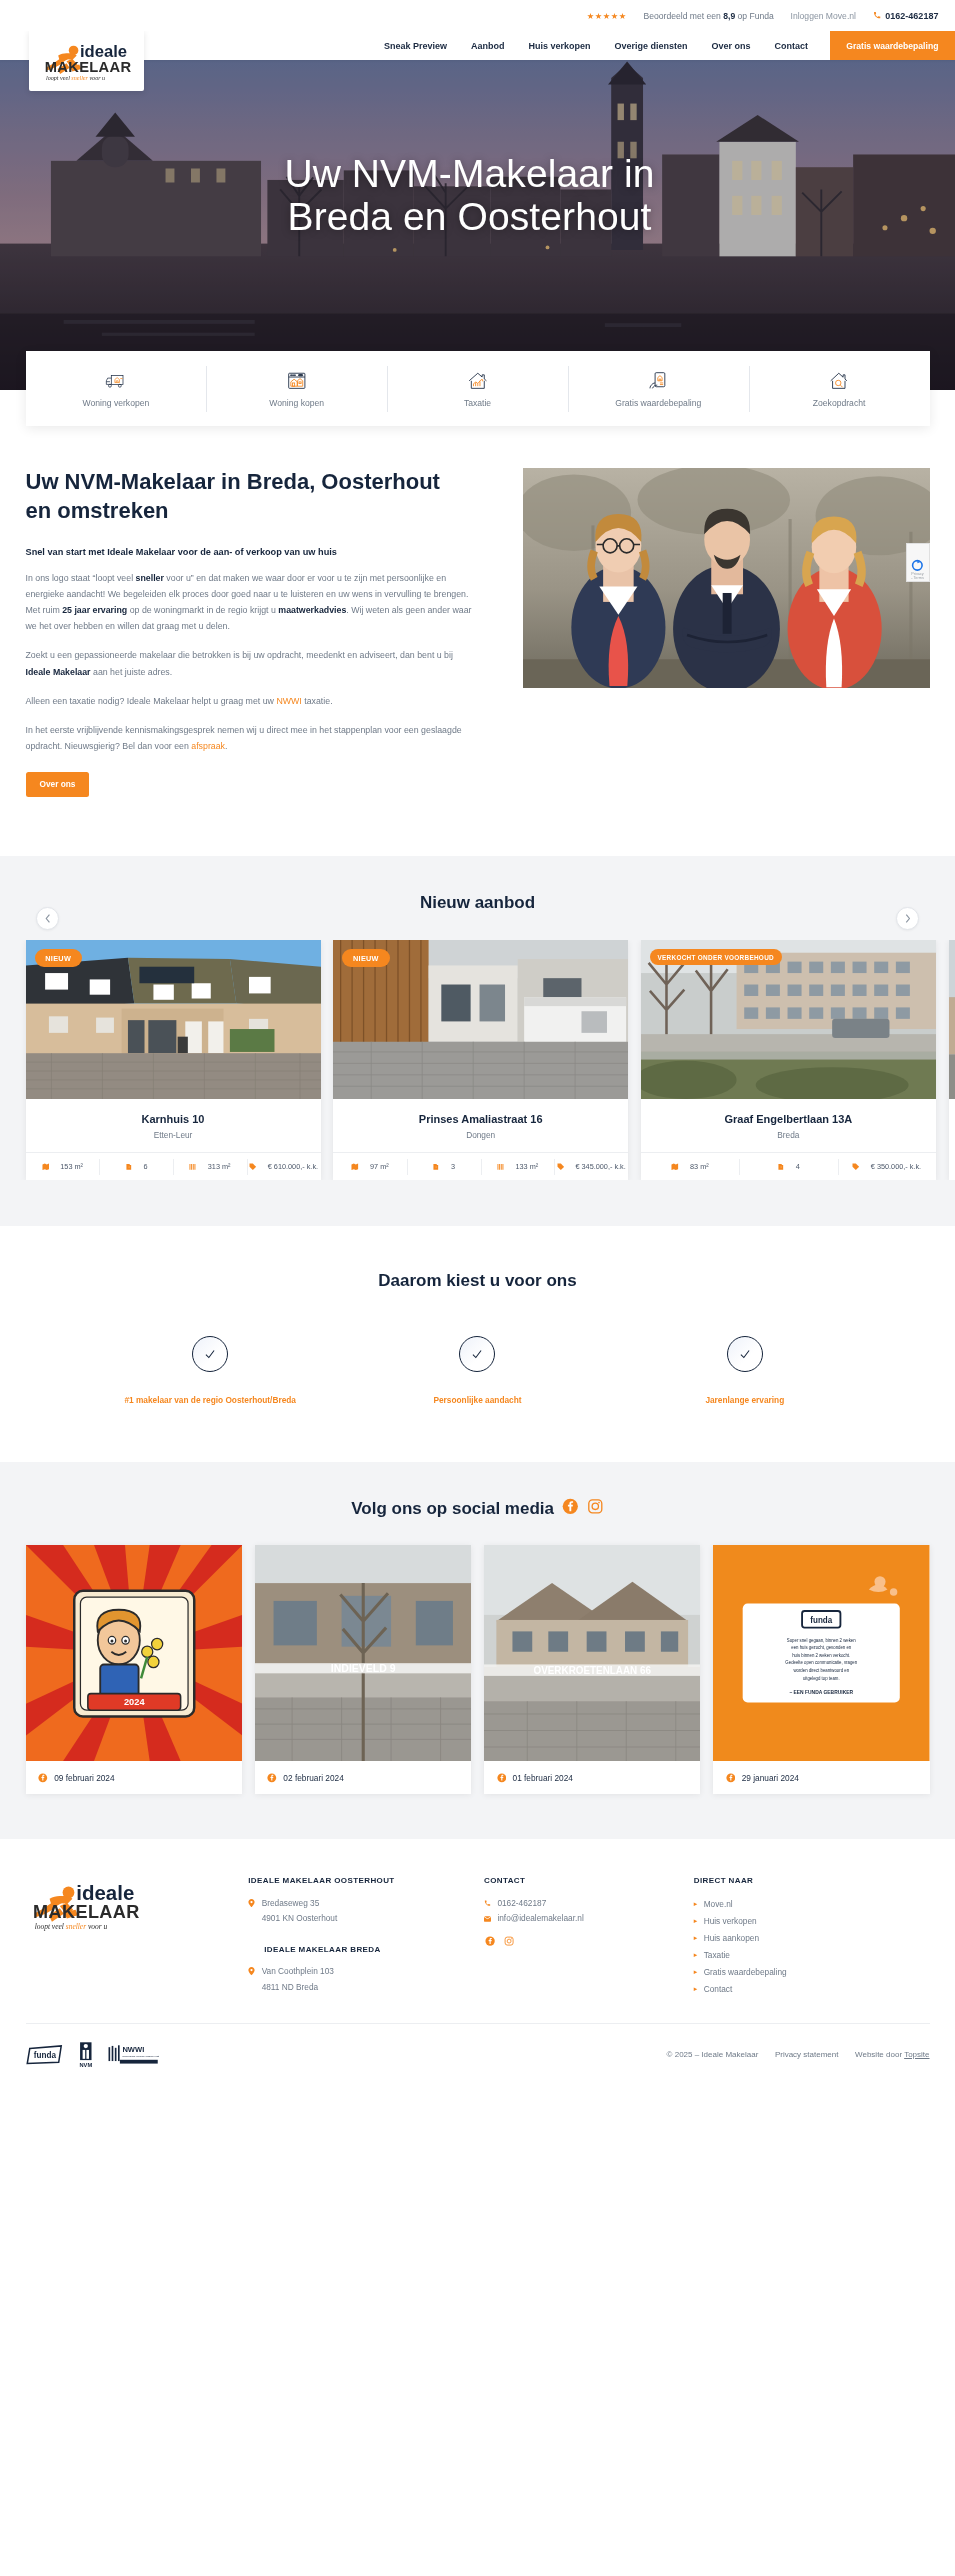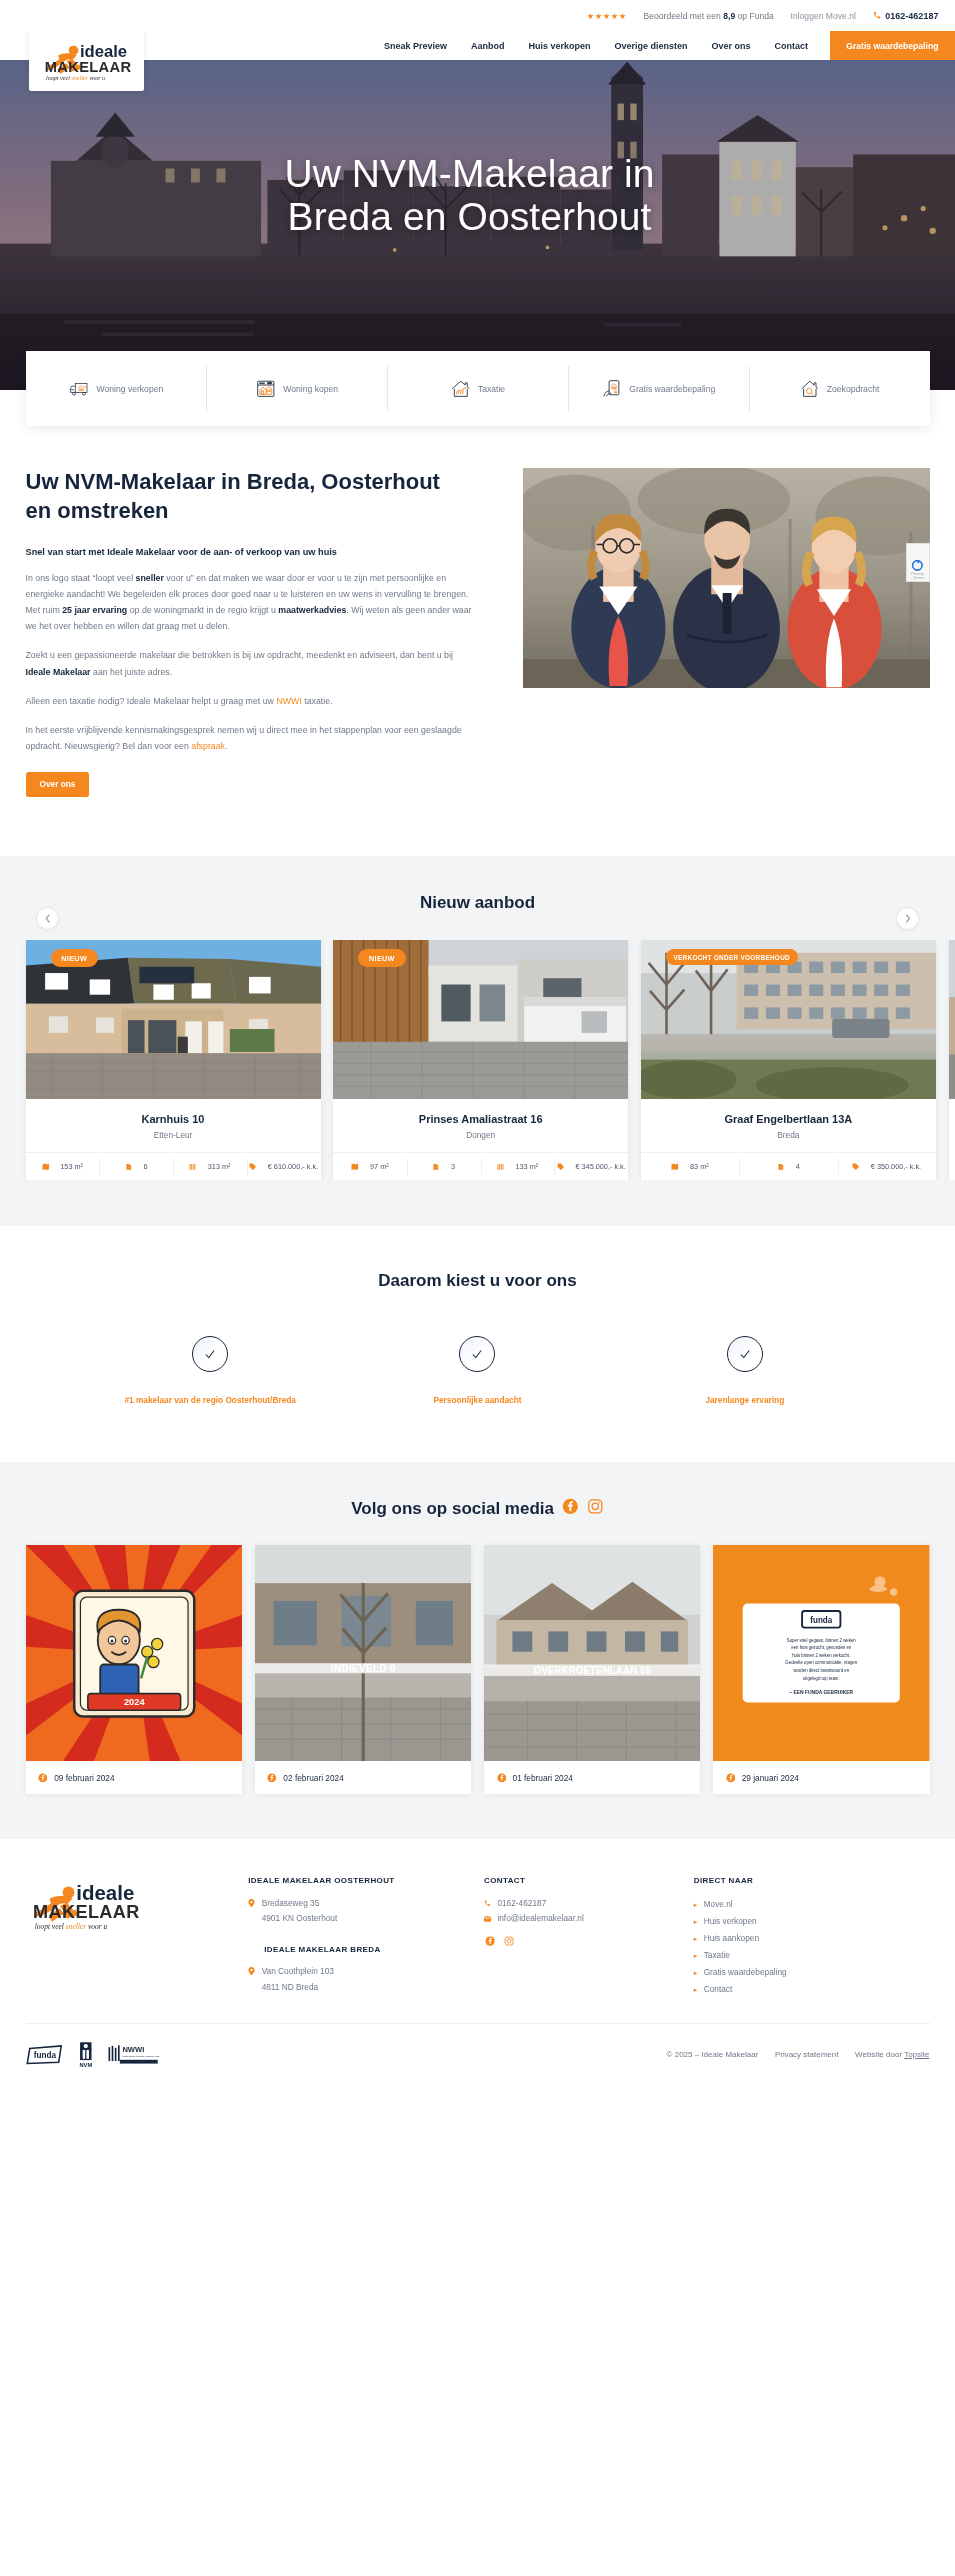--- a/index.html
+++ b/index.html
@@ -60,21 +60,21 @@
     text-shadow:0 1.3px 9px rgba(0,0,0,.35);
   }
 
   
   .usp-wrap{width:904px;margin:-39px auto 0;position:relative;z-index:20;}
   .usp-bar{
     background:#fff;display:flex;box-shadow:0 2.5px 11.5px rgba(0,0,0,.09);
     height:75px;align-items:center;
   }
   .usp-item{
-    flex:1;display:flex;flex-direction:row;align-items:center;justify-content:center;
+    flex:1;display:flex;flex-direction:column;align-items:center;justify-content:center;
     gap:6.4px;position:relative;height:46px;
   }
   .usp-item + .usp-item::before{
     content:"";position:absolute;left:0;top:0;bottom:0;width:0.6px;background:#e4e7ec;
   }
   .usp-item svg{width:21.6px;height:21.6px;}
   .usp-label{font-size:8.6px;color:#6f7a88;}
 
   
   .intro{width:904px;margin:0 auto;padding:42px 0 59px;display:flex;gap:45px;}
@@ -106,21 +106,21 @@
   }
   .arrow.left{left:36px;}
   .arrow.right{right:36px;}
   .cards{display:flex;gap:12.7px;padding:0 25.5px;overflow:hidden;}
   .card{
     width:295px;flex:0 0 295px;background:#fff;box-shadow:0 1.3px 6.4px rgba(0,0,0,.07);
     overflow:hidden;
   }
   .card-img{height:159px;position:relative;overflow:hidden;}
   .badge{
-    position:absolute;left:25px;top:9px;background:#f5871f;color:#fff;font-size:7.3px;
+    position:absolute;left:9px;top:9px;background:#f5871f;color:#fff;font-size:7.3px;
     font-weight:700;padding:4.5px 10.8px;border-radius:11.5px;letter-spacing:0.3px;
   }
   .badge.sold{background:#f5871f;font-size:6.4px;padding:4.5px 7.6px;}
   .card-body{padding:14px 0 0;text-align:center;}
   .card-title{font-size:11px;font-weight:700;color:#16253c;}
   .card-city{font-size:8.3px;color:#6f7a88;margin-top:4.5px;padding-bottom:12.7px;}
   .card-specs{display:flex;border-top:0.6px solid #eceef1;}
   .spec{
     flex:1;display:flex;align-items:center;justify-content:center;gap:11px;
     font-size:7.3px;color:#4c586a;padding:9px 0;position:relative;white-space:nowrap;
@@ -161,21 +161,21 @@
   .f-col{width:236px;}
   .f-col.narrow{width:210px;}
   .f-head{font-size:8px;font-weight:700;letter-spacing:0.4px;color:#16253c;margin-bottom:10.2px;}
   .f-head.mt{margin-top:19px;padding-left:16px;}
   .f-line{display:flex;gap:6.4px;font-size:8.3px;color:#6f7a88;line-height:1.75;margin-bottom:1.3px;}
   .f-line svg{width:7px;height:8.3px;fill:#f5871f;flex:0 0 7px;margin-top:3.2px;}
   .f-line.indent{padding-left:13.4px;}
   .f-socials{display:flex;gap:9px;margin-top:10.2px;padding-left:0.6px;}
   .f-socials svg{width:10.2px;height:10.2px;}
   .f-list{list-style:none;}
-  .f-list li{display:flex;align-items:flex-end;gap:6.4px;font-size:8.3px;color:#6f7a88;line-height:2.05;}
+  .f-list li{display:flex;align-items:center;gap:6.4px;font-size:8.3px;color:#6f7a88;line-height:2.05;}
   .f-list li::before{content:"\25B8";color:#f5871f;font-size:7px;}
   .footer-logo{width:118px;}
 
   .footer-bottom{
     width:904px;margin:25.5px auto 0;border-top:0.6px solid #eceef1;
     display:flex;align-items:center;justify-content:space-between;padding:16.6px 0 25.5px;
   }
   .cert-logos{display:flex;align-items:center;gap:10.2px;}
   .legal{display:flex;align-items:center;gap:16.6px;font-size:8px;color:#6f7a88;}
   .legal a{color:#6f7a88;}

